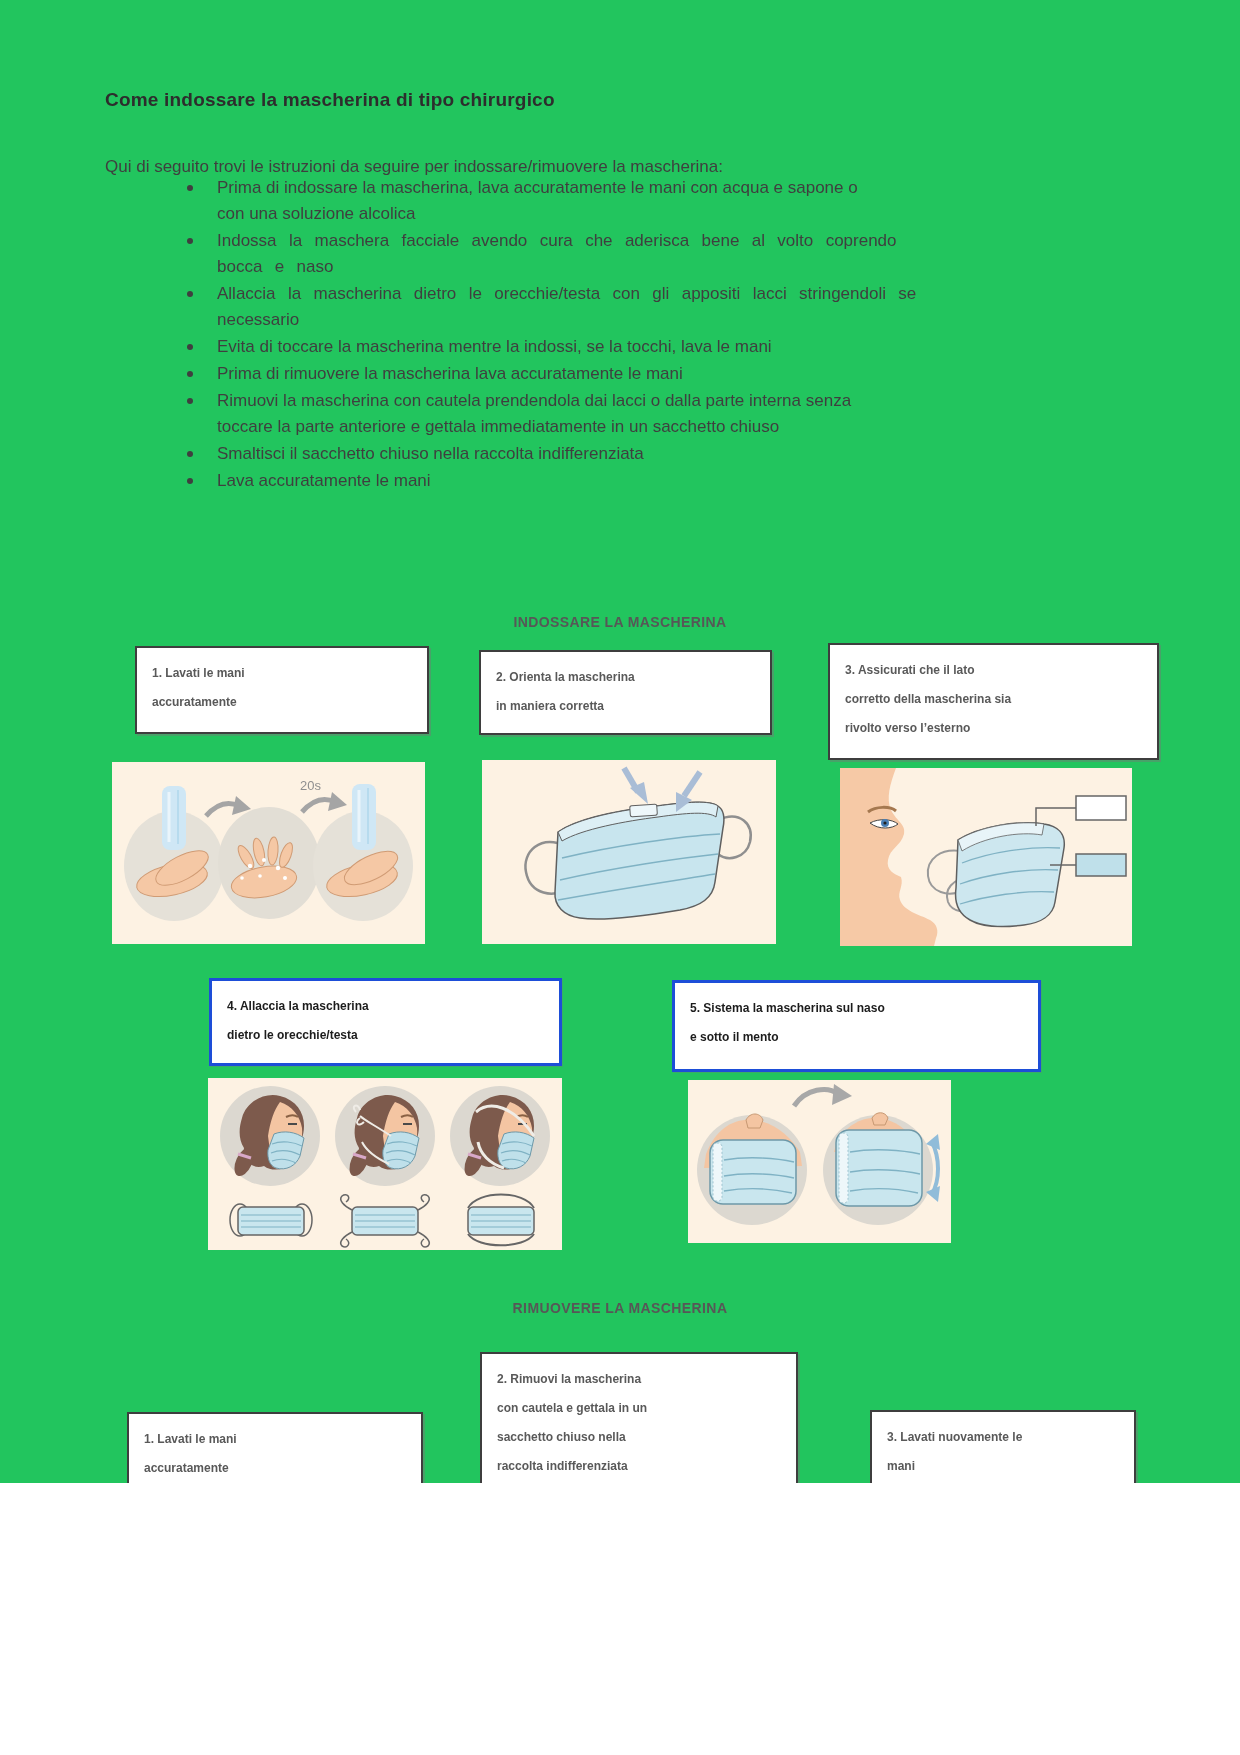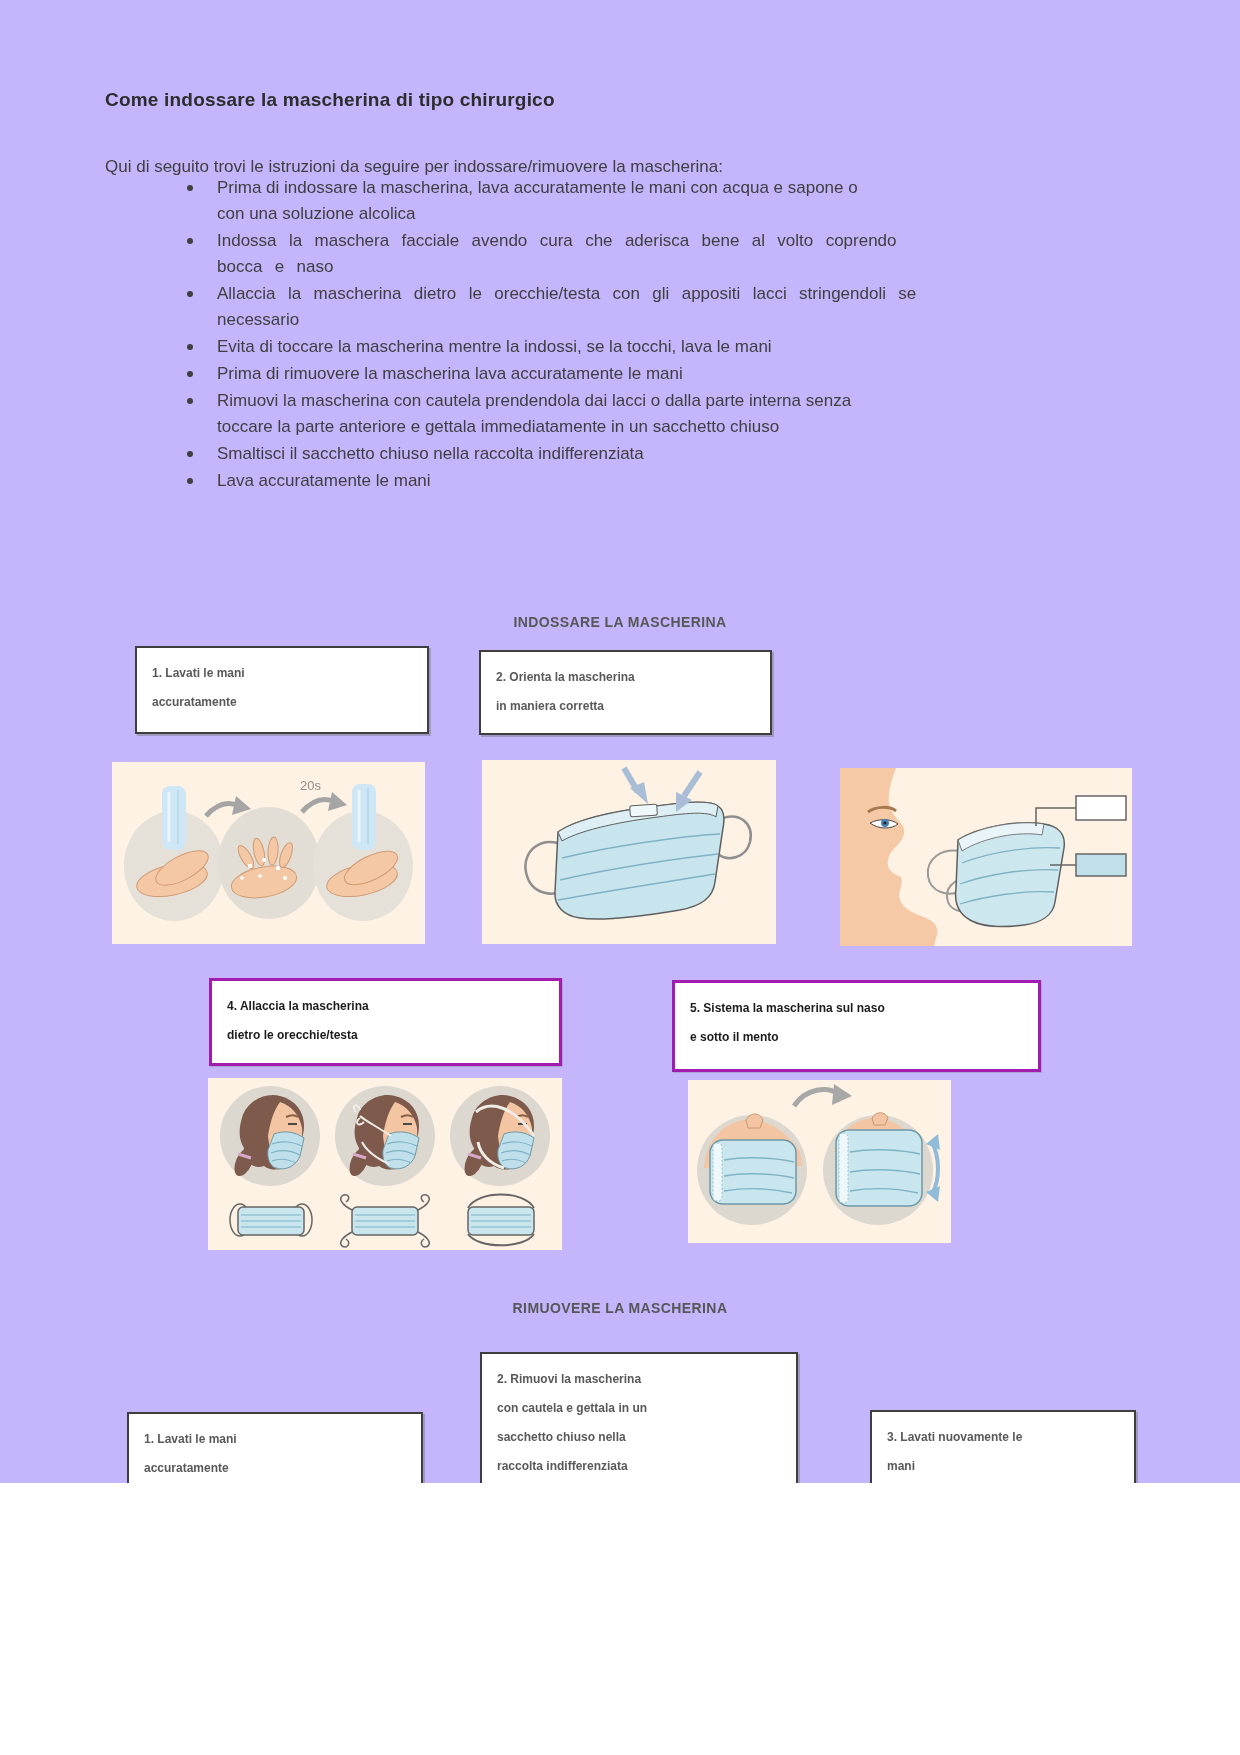--- a/index.html
+++ b/index.html
@@ -1,19 +1,19 @@
 <!DOCTYPE html>
 <html><head>
 <meta charset="utf-8">
 <style>
   html,body { margin:0; padding:0; background:#ffffff; }
   * { box-sizing:border-box; }
   #page {
     position:relative; width:1240px; height:1483px; margin:0 auto;
-    background:#c4b5fd; overflow:hidden;
+    background:#22c55e; overflow:hidden;
     font-family:"Liberation Sans", sans-serif; color:#3f3f3f;
   }
   .doc-title {
     position:absolute; left:105px; top:76px; width:900px;
     font-size:19px; font-weight:bold; color:#2d2d2d; letter-spacing:.2px;
   }
   .intro {
     position:absolute; left:105px; top:140px; width:1000px;
     font-size:17px; color:#3f3f3f;
   }
@@ -31,21 +31,21 @@
   .sec-h {
     position:absolute; left:0; width:100%; text-align:center;
     font-size:14px; font-weight:bold; color:#575757; letter-spacing:.4px;
   }
   .step-box {
     position:absolute; border:2px solid #3e3e3e; background:#fff;
     padding:11px 8px 8px 15px; font-weight:bold; font-size:12px;
     line-height:29px; color:#595959; white-space:pre-line;
     box-shadow:2px 2px 0 rgba(120,120,120,.45);
   }
-  .step-box.dark { color:#1c1c1c; border:3px solid #a21caf; box-shadow:1px 1px 0 rgba(120,120,120,.3); }
+  .step-box.dark { color:#1c1c1c; border:3px solid #1d4ed8; box-shadow:1px 1px 0 rgba(120,120,120,.3); }
   .ill { position:absolute; display:block; }
   svg text { font-family:"Liberation Sans", sans-serif; }
 </style>
 </head>
 <body>
 
 <svg width="0" height="0" style="position:absolute" aria-hidden="true">
   <defs>
     <symbol id="sym-handwash" viewBox="0 0 313 182">
       <rect width="313" height="182" fill="#fdf2e3"></rect>
@@ -134,20 +134,23 @@
     <li>Smaltisci il sacchetto chiuso nella raccolta indifferenziata</li>
     <li>Lava accuratamente le mani</li>
   </ul>
 
   <h2 class="sec-h" style="top:602px">INDOSSARE LA MASCHERINA</h2>
 
   <div class="step-box" style="left:135px;top:646px;width:294px;height:88px">1. Lavati le mani
 accuratamente</div>
   <div class="step-box" style="left:479px;top:650px;width:293px;height:85px">2. Orienta la mascherina
 in maniera corretta</div>
+  <div class="step-box" style="left:828px;top:643px;width:331px;height:117px">3. Assicurati che il lato
+corretto della mascherina sia
+rivolto verso l’esterno</div>
 
   <svg class="ill" style="left:112px;top:762px" width="313" height="182" viewBox="0 0 313 182" preserveAspectRatio="none">
     <use href="#sym-handwash"></use>
   </svg>
 
   <svg class="ill" style="left:482px;top:760px" width="294" height="184" viewBox="0 0 294 184">
     <rect width="294" height="184" fill="#fdf2e3"></rect>
     <path d="M84,86 C58,74 40,92 44,112 C48,134 72,140 88,126" fill="none" stroke="#8f8f8f" stroke-width="2.5"></path>
     <path d="M236,60 C258,50 272,64 268,82 C264,98 246,102 236,94" fill="none" stroke="#8f8f8f" stroke-width="2.5"></path>
     <path d="M76,72 C96,58 140,50 175,46 C205,42 228,40 236,46 C242,50 243,58 241,68 L233,122 C231,138 219,146 198,150 C162,156 118,161 98,158 C82,156 72,146 73,132 Z" fill="#c8e5ee" stroke="#5f5f5f" stroke-width="1.5"></path>

